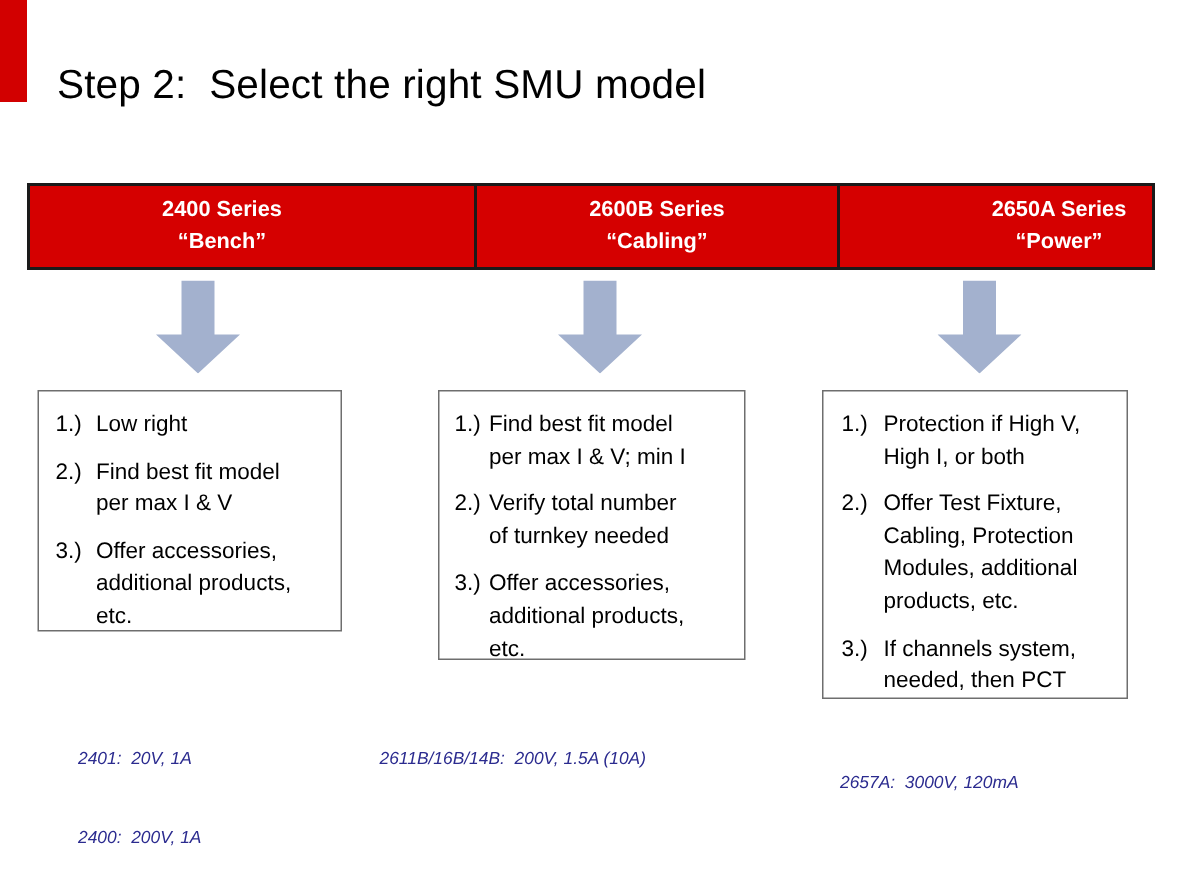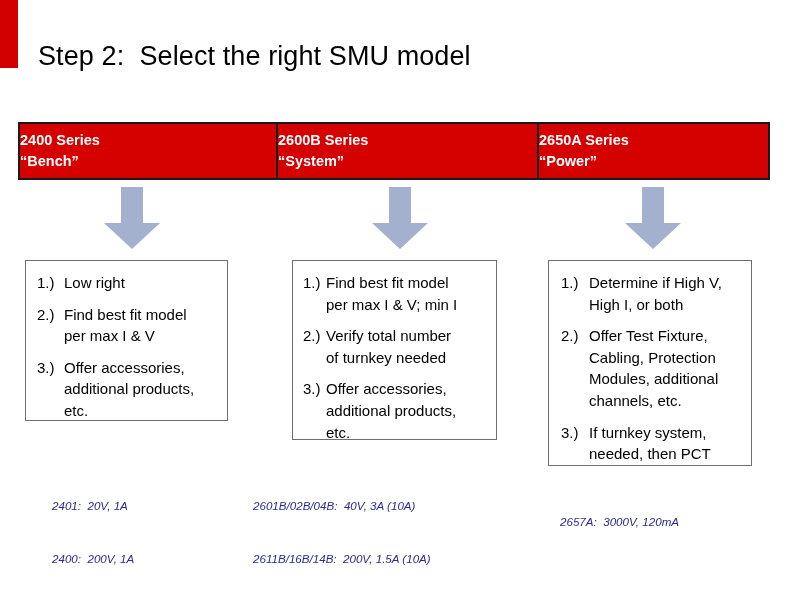--- a/index.html
+++ b/index.html
@@ -56,30 +56,30 @@
     background: #d50000;
     border: 2px solid #1a1a1a;
     box-sizing: border-box;
     display: flex;
   }
   .banner-cell {
     flex: 0 0 auto;
     height: 100%;
     display: flex;
     flex-direction: column;
-    align-items: flex-start;
+    align-items: center;
     justify-content: center;
     color: #ffffff;
     font-weight: bold;
     font-size: 14.5px;
     line-height: 1.42;
     box-sizing: border-box;
   }
   .banner-cell.c1 { width: 256px; }
-  .banner-cell.c2 { width: 263px; border-left: 2px solid #1a1a1a; border-right: 2px solid #1a1a1a; }
+  .banner-cell.c2 { width: 244px; border-left: 2px solid #1a1a1a; border-right: 2px solid #1a1a1a; margin-left: 40px; }
   .banner-cell.c3 { width: 292px; }
   .banner-cell .l1, .banner-cell .l2 { white-space: pre; }
 
   
   .arrow {
     position: absolute;
     width: 56px;
     height: 62px;
   }
   .arrow svg { display: block; }
@@ -141,21 +141,21 @@
 
   <div class="slide-title">Step 2:  Select the right SMU model</div>
 
   <div class="banner">
     <div class="banner-cell c1">
       <div class="l1">2400 Series</div>
       <div class="l2">“Bench”</div>
     </div>
     <div class="banner-cell c2">
       <div class="l1">2600B Series</div>
-      <div class="l2">“System”</div>
+      <div class="l2">“Cabling”</div>
     </div>
     <div class="banner-cell c3">
       <div class="l1">2650A Series</div>
       <div class="l2">“Power”</div>
     </div>
   </div>
 
   <div class="arrow a1">
     <svg width="56" height="62" viewBox="0 0 56 62">
         <polygon points="17,0 39,0 39,36 56,36 28,62 0,36 17,36" fill="#a3b1ce"></polygon>
@@ -205,49 +205,48 @@
       <span class="num">3.)</span>
       <span class="txt">Offer accessories,
  additional products,
  etc.</span>
     </div>
   </div>
 
   <div class="content-box b3">
     <div class="item">
       <span class="num">1.)</span>
-      <span class="txt">Determine if High V,
+      <span class="txt">Protection if High V,
 High I, or both</span>
     </div>
     <div class="item">
       <span class="num">2.)</span>
       <span class="txt">Offer Test Fixture,
 Cabling, Protection
 Modules, additional
-channels, etc.</span>
+products, etc.</span>
     </div>
     <div class="item">
       <span class="num">3.)</span>
-      <span class="txt">If turnkey system,
+      <span class="txt">If channels system,
 needed, then PCT</span>
     </div>
   </div>
 
   <div class="spec-list s1">
     <div class="row">2401:  20V, 1A</div>
     <div class="row">2400:  200V, 1A</div>
     
     
     
     
     
   </div>
 
   <div class="spec-list s2">
-    <div class="row">2601B/02B/04B:  40V, 3A (10A)</div>
     <div class="row">2611B/16B/14B:  200V, 1.5A (10A)</div>
     
     
     
     
     
   </div>
 
   <div class="spec-list s3">
     <div class="row">2657A:  3000V, 120mA</div>

